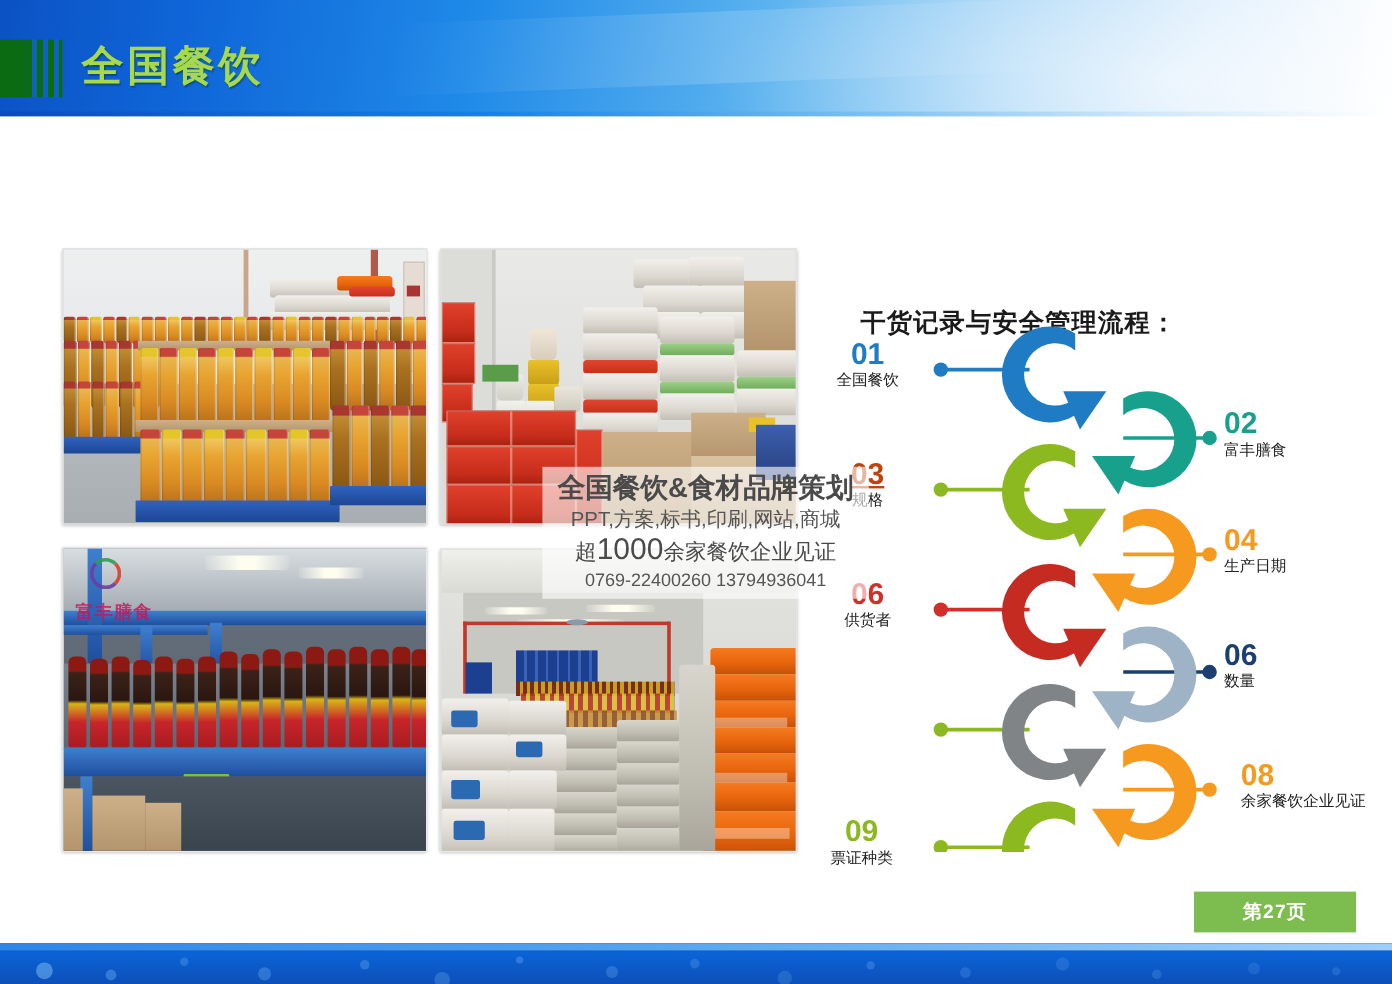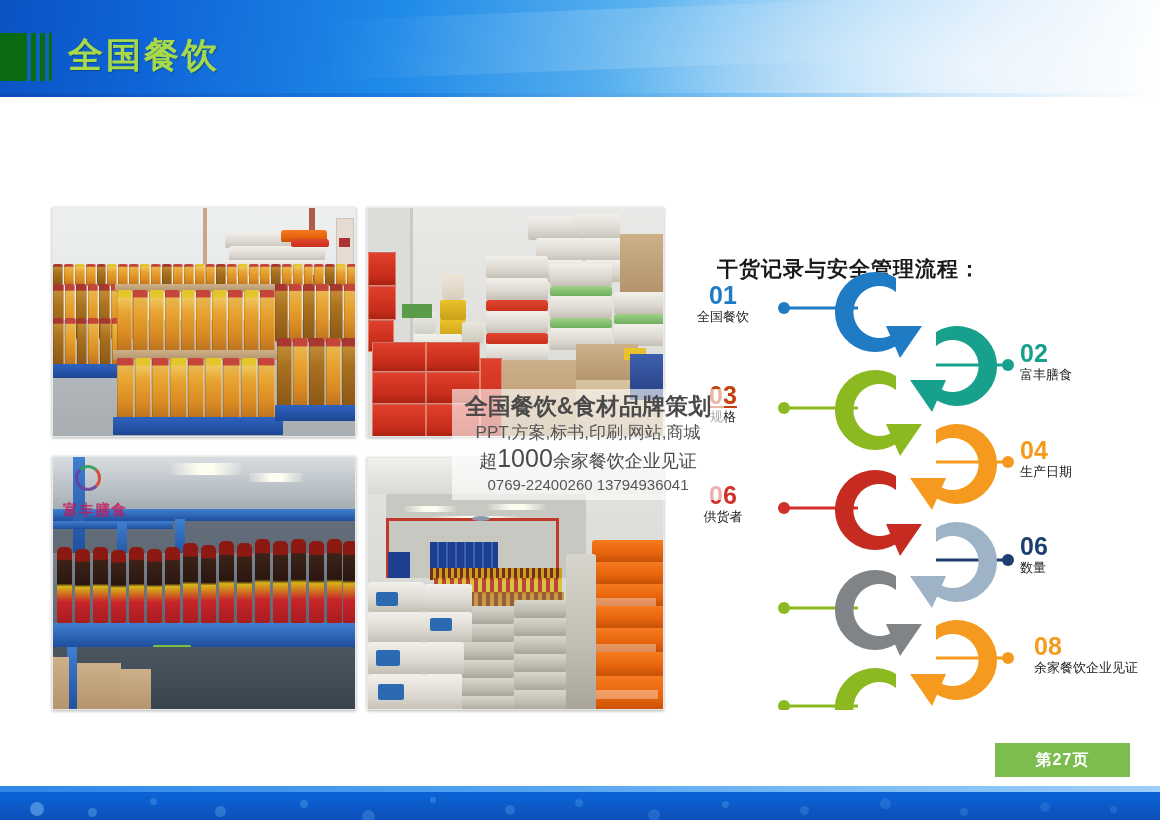--- a/index.html
+++ b/index.html
@@ -688,20 +688,24 @@
     <div class="cap">供货者</div>
   </div>
   <div class="num-label right-side" style="left:330px; top:273px;">
     <div class="num" style="color:#1b3f6e;">06</div>
     <div class="cap">数量</div>
   </div>
   <div class="num-label right-side" style="left:344px; top:373px;">
     <div class="num" style="color:#f59a1e;">08</div>
     <div class="cap">余家餐饮企业见证</div>
   </div>
+  <div class="num-label left-side" style="left:-20px; top:420px; width:96px;">
+    <div class="num" style="color:#8cb820;">09</div>
+    <div class="cap">票证种类</div>
+  </div>
 </div>
 
 <div class="page-badge">第27页</div>
 
 <div class="footer">
   <div class="footer-top"></div>
   <div class="bokeh" style="left:30px;  top:16px; width:14px; height:14px;"></div>
   <div class="bokeh" style="left:88px;  top:22px; width:9px;  height:9px;  opacity:.7;"></div>
   <div class="bokeh" style="left:150px; top:12px; width:7px;  height:7px;  opacity:.5;"></div>
   <div class="bokeh" style="left:215px; top:20px; width:11px; height:11px; opacity:.6;"></div>

